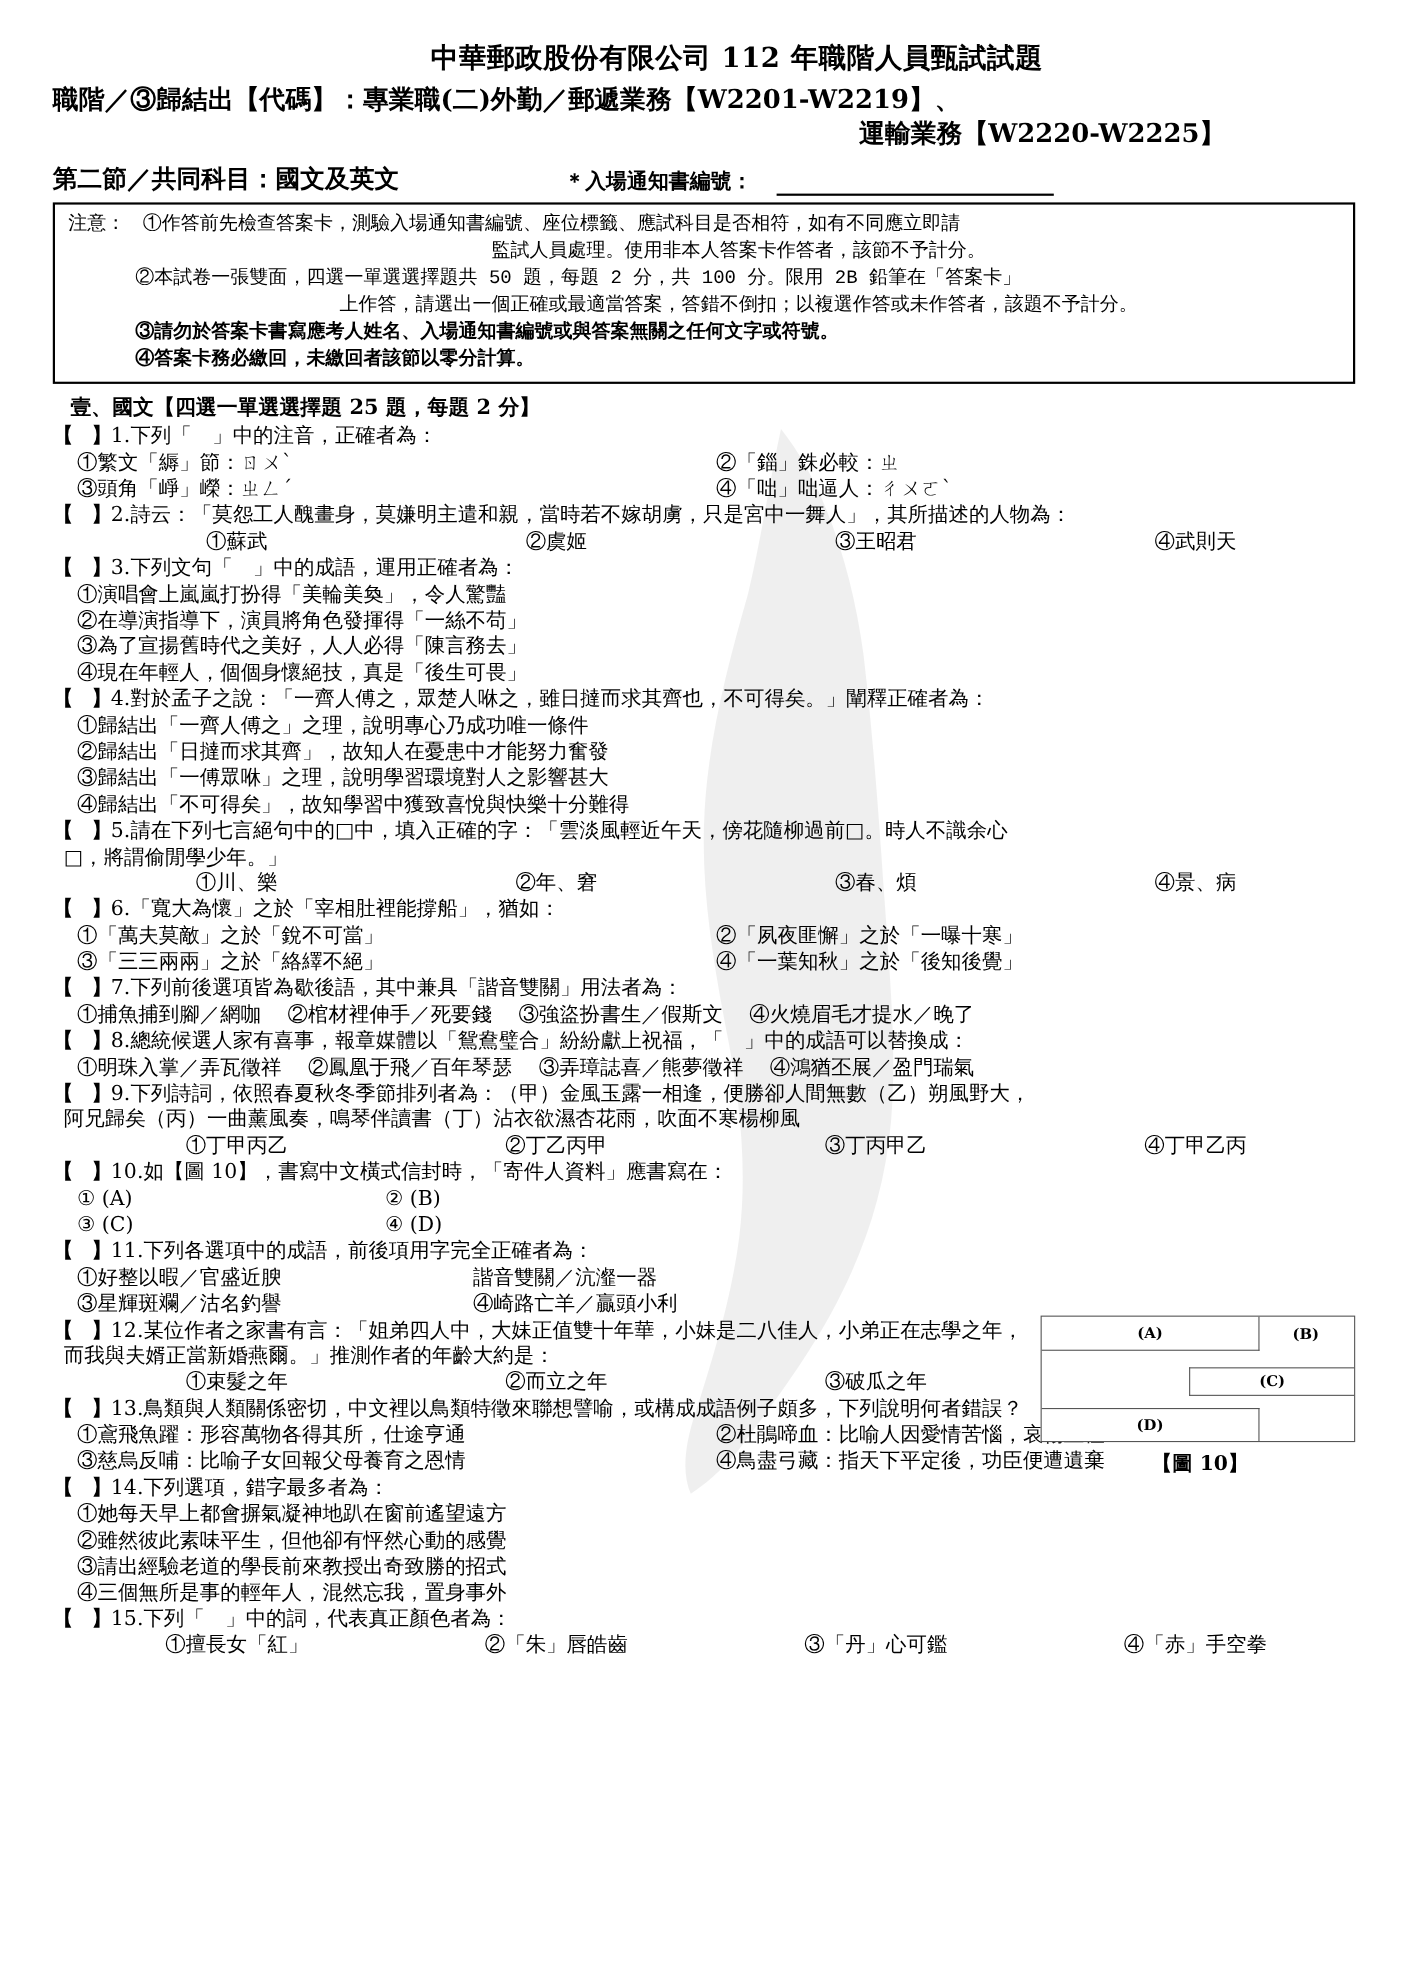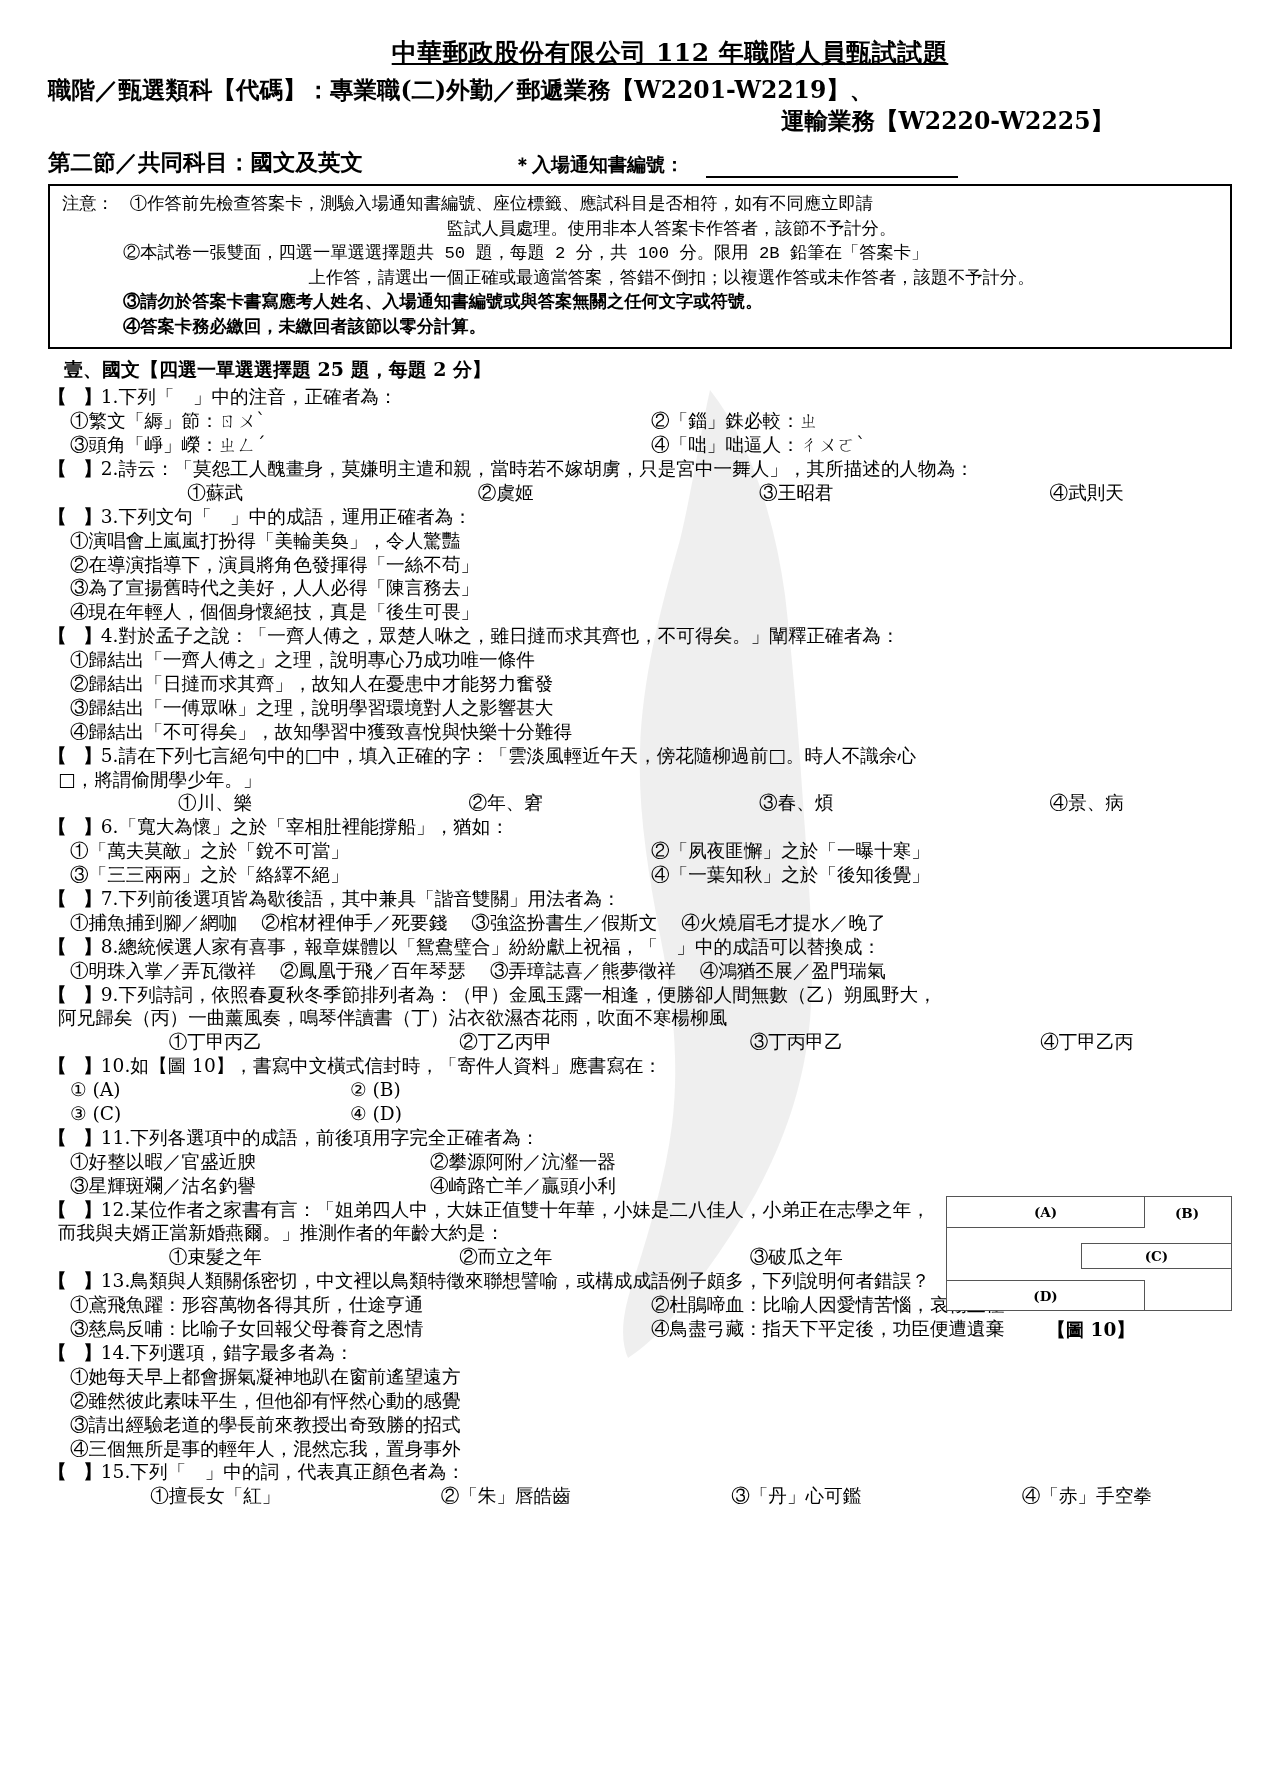--- a/index.html
+++ b/index.html
@@ -42,21 +42,20 @@
   }
 
   
   .doc-title {
     text-align: center;
     font-size: 25px;
     font-weight: bold;
     letter-spacing: 0.5px;
     margin: 0 0 6px 0;
     padding-left: 60px;
-    text-decoration: underline;
   }
   .subtitle-line {
     font-size: 23.5px;
     font-weight: bold;
     line-height: 1.32;
     margin: 0;
     white-space: nowrap;
   }
   .subtitle-line.indent-right {
     text-align: right;
@@ -237,21 +236,21 @@
              C250 520 255 580 250 640 C244 705 225 760 195 815
              C170 860 140 900 110 940 C95 958 80 970 68 978
              C60 960 62 935 72 905 C88 855 105 800 112 745
              C120 680 112 615 100 555 C88 492 78 430 80 370
              C82 300 100 230 120 160 C132 110 140 55 150 10 Z" fill="#b9b9b9"></path>
   </svg>
 
   <div class="content">
 
     <div class="doc-title">中華郵政股份有限公司 112 年職階人員甄試試題</div>
-    <div class="subtitle-line">職階／甄選類科【代碼】：專業職(二)外勤／郵遞業務【W2201-W2219】、</div>
+    <div class="subtitle-line">職階／③歸結出【代碼】：專業職(二)外勤／郵遞業務【W2201-W2219】、</div>
     <div class="subtitle-line indent-right">運輸業務【W2220-W2225】</div>
 
     <div class="section-row">
       <div class="section-label">第二節／共同科目：國文及英文</div>
       <div class="exam-no">
         <span>＊入場通知書編號：</span>
         <span class="blank-line"></span>
       </div>
     </div>
 
@@ -405,21 +404,21 @@
           <span class="opt">④ (D)</span>
         </div>
       </div>
 
       <div class="q">
         <div class="qstem">
           <span class="brk">【　】</span><span>11.</span><span>下列各選項中的成語，前後項用字完全正確者為：</span>
         </div>
         <div class="opts-row opt-2col" style="max-width:720px">
           <span class="opt">①好整以暇／官盛近腴</span>
-          <span class="opt">②攀源阿附／沆瀣一器</span>
+          <span class="opt">諧音雙關／沆瀣一器</span>
         </div>
         <div class="opts-row opt-2col" style="max-width:720px">
           <span class="opt">③星輝斑斕／沽名釣譽</span>
           <span class="opt">④崎路亡羊／贏頭小利</span>
         </div>
       </div>
 
       <div class="q">
         <div class="qstem">
           <span class="brk">【　】</span><span>12.</span><span>某位作者之家書有言：「姐弟四人中，大妹正值雙十年華，小妹是二八佳人，小弟正在志學之年，</span>

